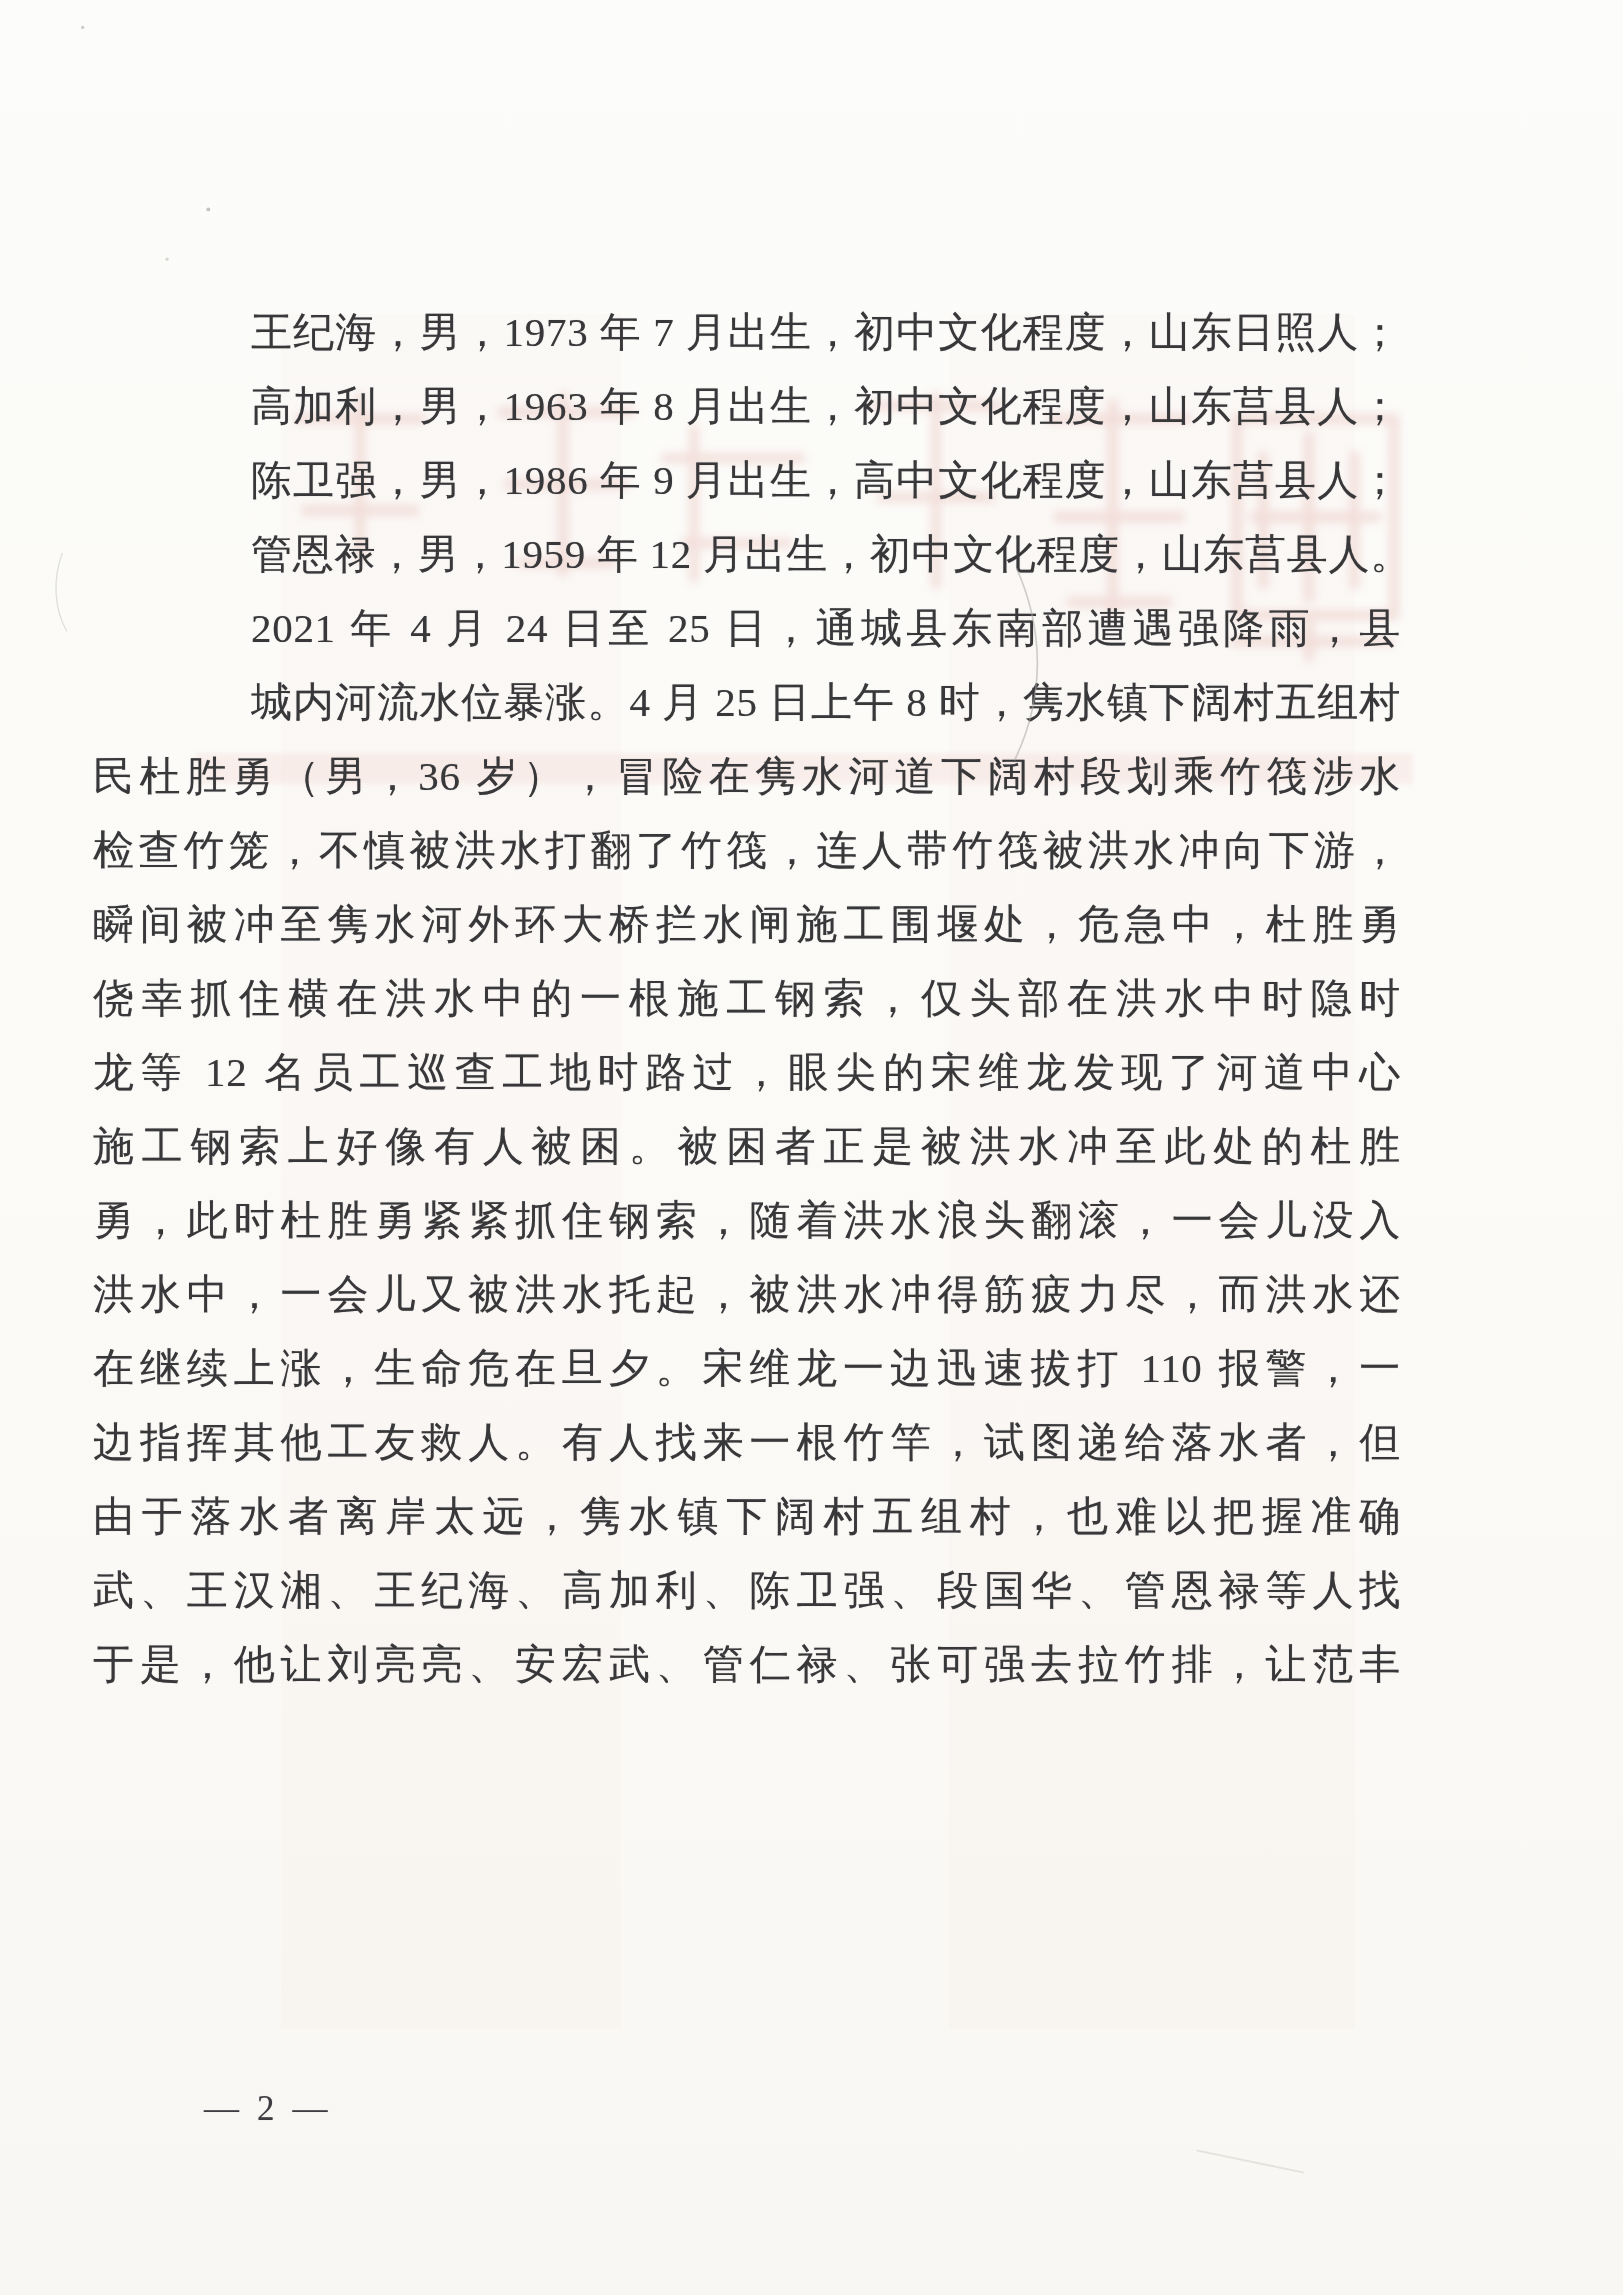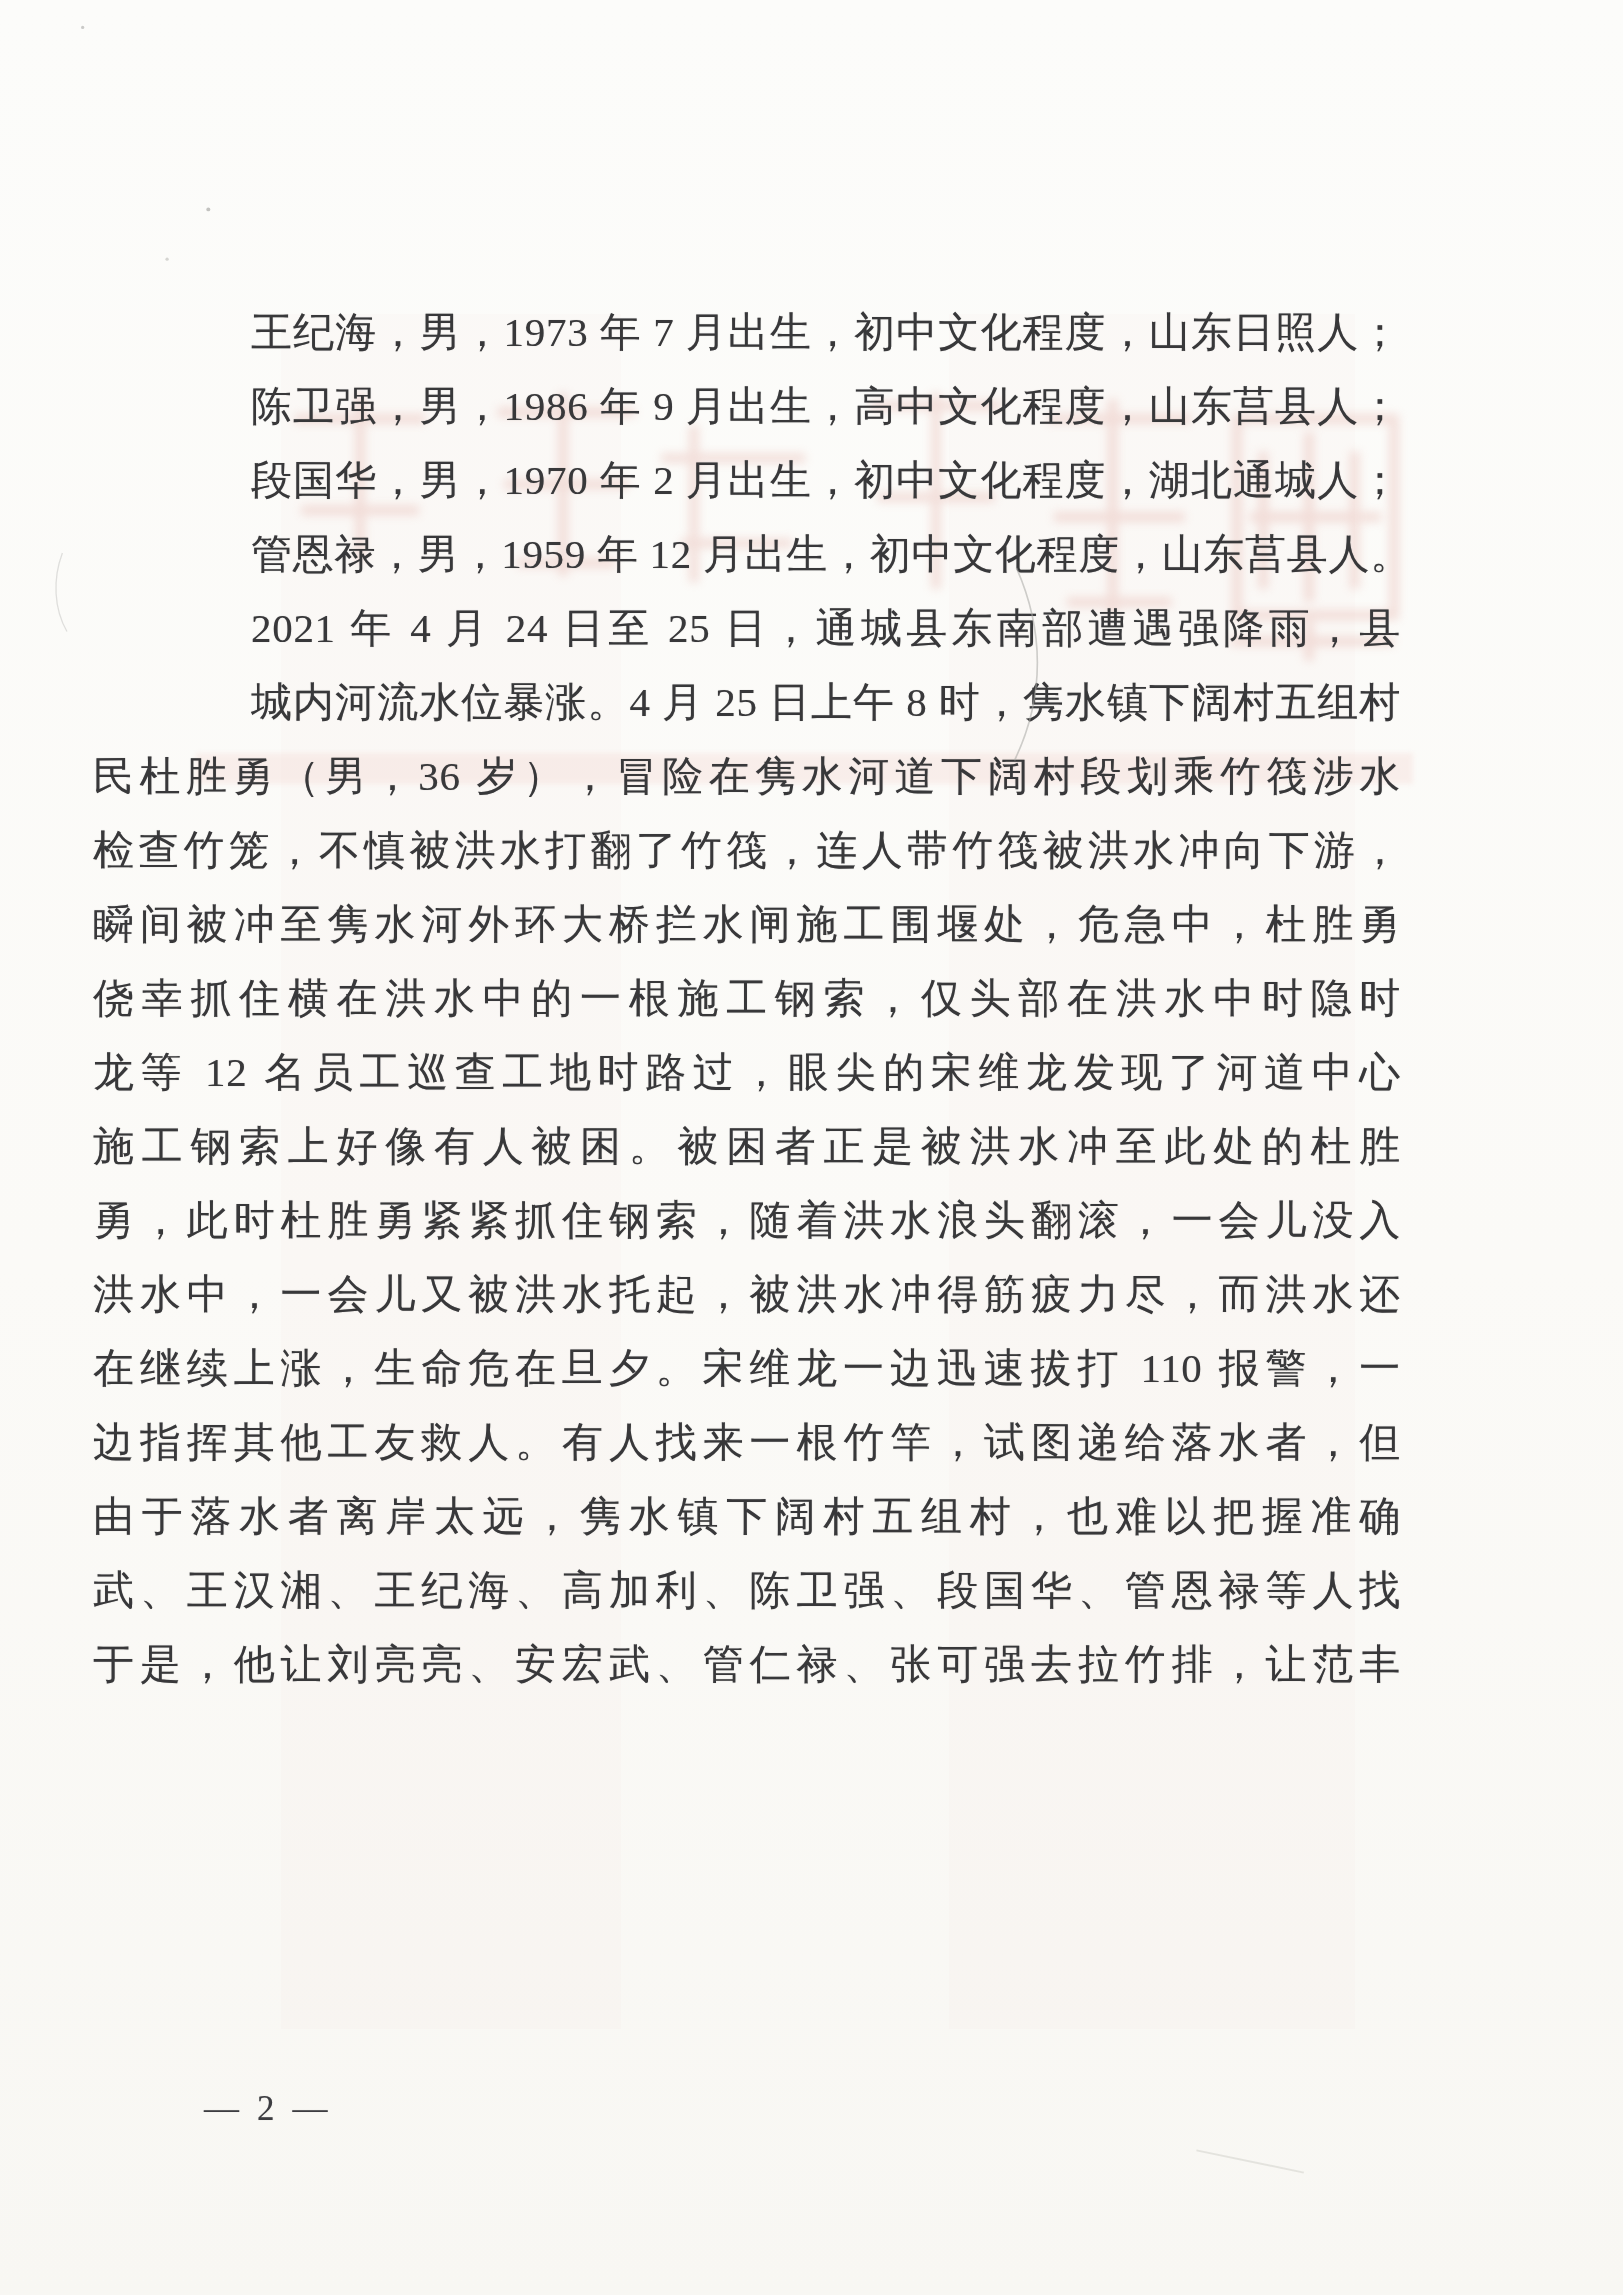--- a/index.html
+++ b/index.html
@@ -89,22 +89,22 @@
       <rect x="1890" y="640" width="240" height="300"></rect>
       <path d="M1930 690 v210 M2000 660 v260 M2070 690 v210 M1910 790 h200"></path>
       <path d="M1880 980 h250 M2000 950 v60"></path>
     </g>
   </svg>
 
   <div class="pink-streak"></div>
 
   <div class="doc">
     <div class="line">王纪海，男，1973 年 7 月出生，初中文化程度，山东日照人；</div>
+    <div class="line">高加利，男，1963 年 8 月出生，初中文化程度，山东莒县人；</div>
     <div class="line">陈卫强，男，1986 年 9 月出生，高中文化程度，山东莒县人；</div>
-    <div class="line">段国华，男，1970 年 2 月出生，初中文化程度，湖北通城人；</div>
     <div class="line">管恩禄，男，1959 年 12 月出生，初中文化程度，山东莒县人。</div>
     <div class="line">2021 年 4 月 24 日至 25 日，通城县东南部遭遇强降雨，县</div>
     <div class="line">城内河流水位暴涨。4 月 25 日上午 8 时，隽水镇下阔村五组村</div>
     <div class="line">民杜胜勇（男，36 岁），冒险在隽水河道下阔村段划乘竹筏涉水</div>
     <div class="line">检查竹笼，不慎被洪水打翻了竹筏，连人带竹筏被洪水冲向下游，</div>
     <div class="line">瞬间被冲至隽水河外环大桥拦水闸施工围堰处，危急中，杜胜勇</div>
     <div class="line">侥幸抓住横在洪水中的一根施工钢索，仅头部在洪水中时隐时</div>
     <div class="line">龙等 12 名员工巡查工地时路过，眼尖的宋维龙发现了河道中心</div>
     <div class="line">施工钢索上好像有人被困。被困者正是被洪水冲至此处的杜胜</div>
     <div class="line">勇，此时杜胜勇紧紧抓住钢索，随着洪水浪头翻滚，一会儿没入</div>

